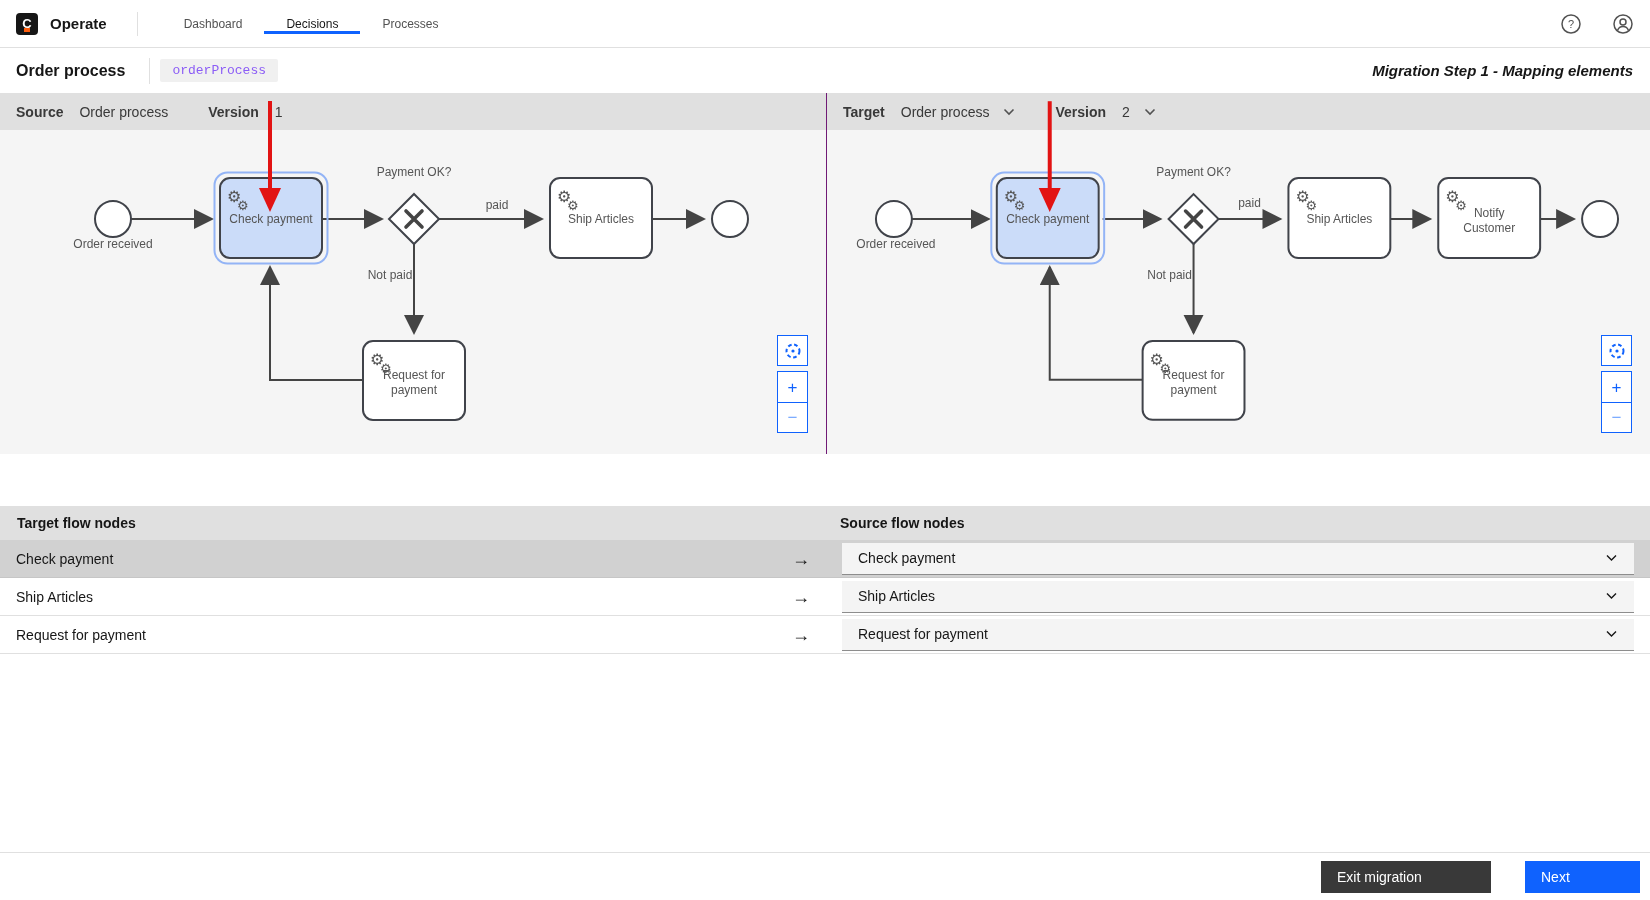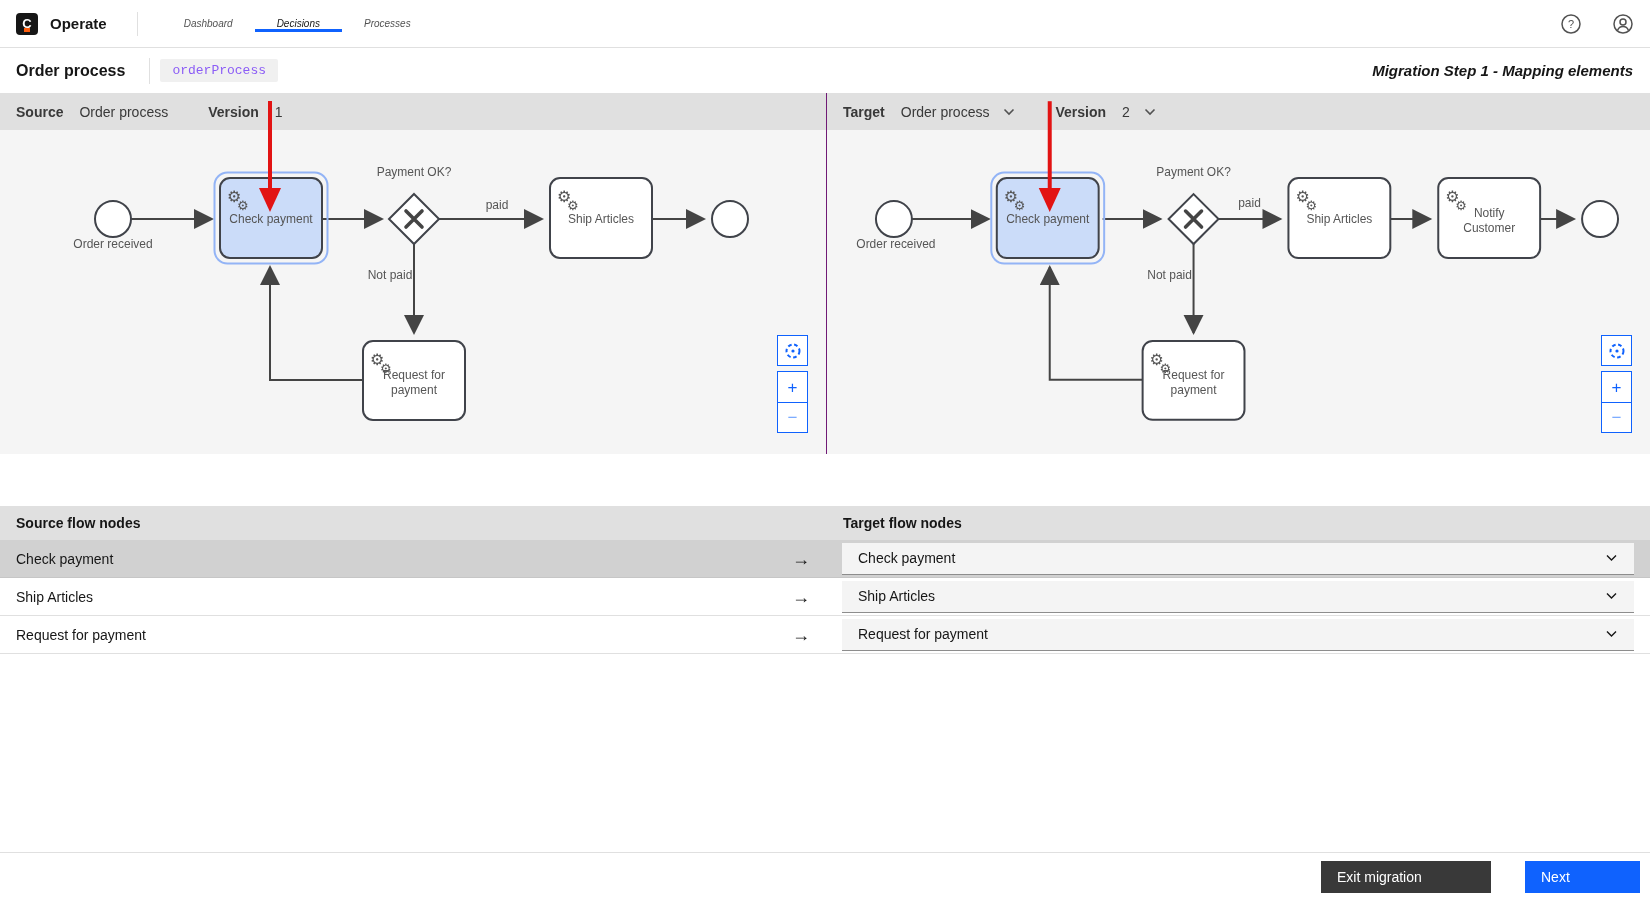--- a/index.html
+++ b/index.html
@@ -18,22 +18,22 @@
   .logo {
     width:22px; height:22px; background:#161616; border-radius:4px;
     position:relative; display:flex; align-items:center; justify-content:center;
   }
   .logo-letter { color:#fff; font-size:13px; font-weight:bold; line-height:1; }
   .logo-accent { position:absolute; left:8px; bottom:3px; width:6px; height:4px; background:#fc5d0d; }
   .brand { font-size:15px; font-weight:700; margin-left:12px; color:#161616; }
   .nav-divider { width:1px; height:24px; background:#e0e0e0; margin:0 24px 0 30px; align-self:center; }
   .tabs { display:flex; align-items:stretch; }
   .tab {
-    display:flex; align-items:center; padding:0 22px; font-size:10px; color:#525252;
-    cursor:pointer; border-bottom:3px solid transparent; border-top:3px solid transparent;font-style:italic;
+    display:flex; align-items:center; padding:0 22px; font-size:12px; color:#525252;
+    cursor:pointer; border-bottom:3px solid transparent; border-top:3px solid transparent;
   }
   .tab.active { color:#161616; border-bottom-color:#0f62fe; }
   .nav-right { display:flex; align-items:center; gap:26px; padding-right:14px; }
   .icon-btn { width:26px; height:26px; display:flex; align-items:center; justify-content:center; cursor:pointer; }
 
   
   .subheader { height:45px; display:flex; align-items:center; background:#fff; }
   .page-title { font-size:16px; font-weight:700; margin-left:16px; }
   .sub-divider { width:1px; height:26px; background:#e0e0e0; margin-left:24px; }
   .badge {
@@ -325,22 +325,22 @@
       </div>
       <div class="zoom-group">
         <div class="ctrl-btn">+</div>
         <div class="ctrl-btn minus">−</div>
       </div>
     </div>
   </div>
 </div>
 
 <div class="map-header">
+  <div class="hcell right">Target flow nodes</div>
   <div class="hcell left">Source flow nodes</div>
-  <div class="hcell right">Target flow nodes</div>
 </div>
 
 <div class="map-row selected">
   <div class="src-cell">
     <span>Check payment</span>
     <span class="row-arrow">→</span>
   </div>
   <div class="tgt-cell">
     <div class="dropdown">
       <span>Check payment</span>

